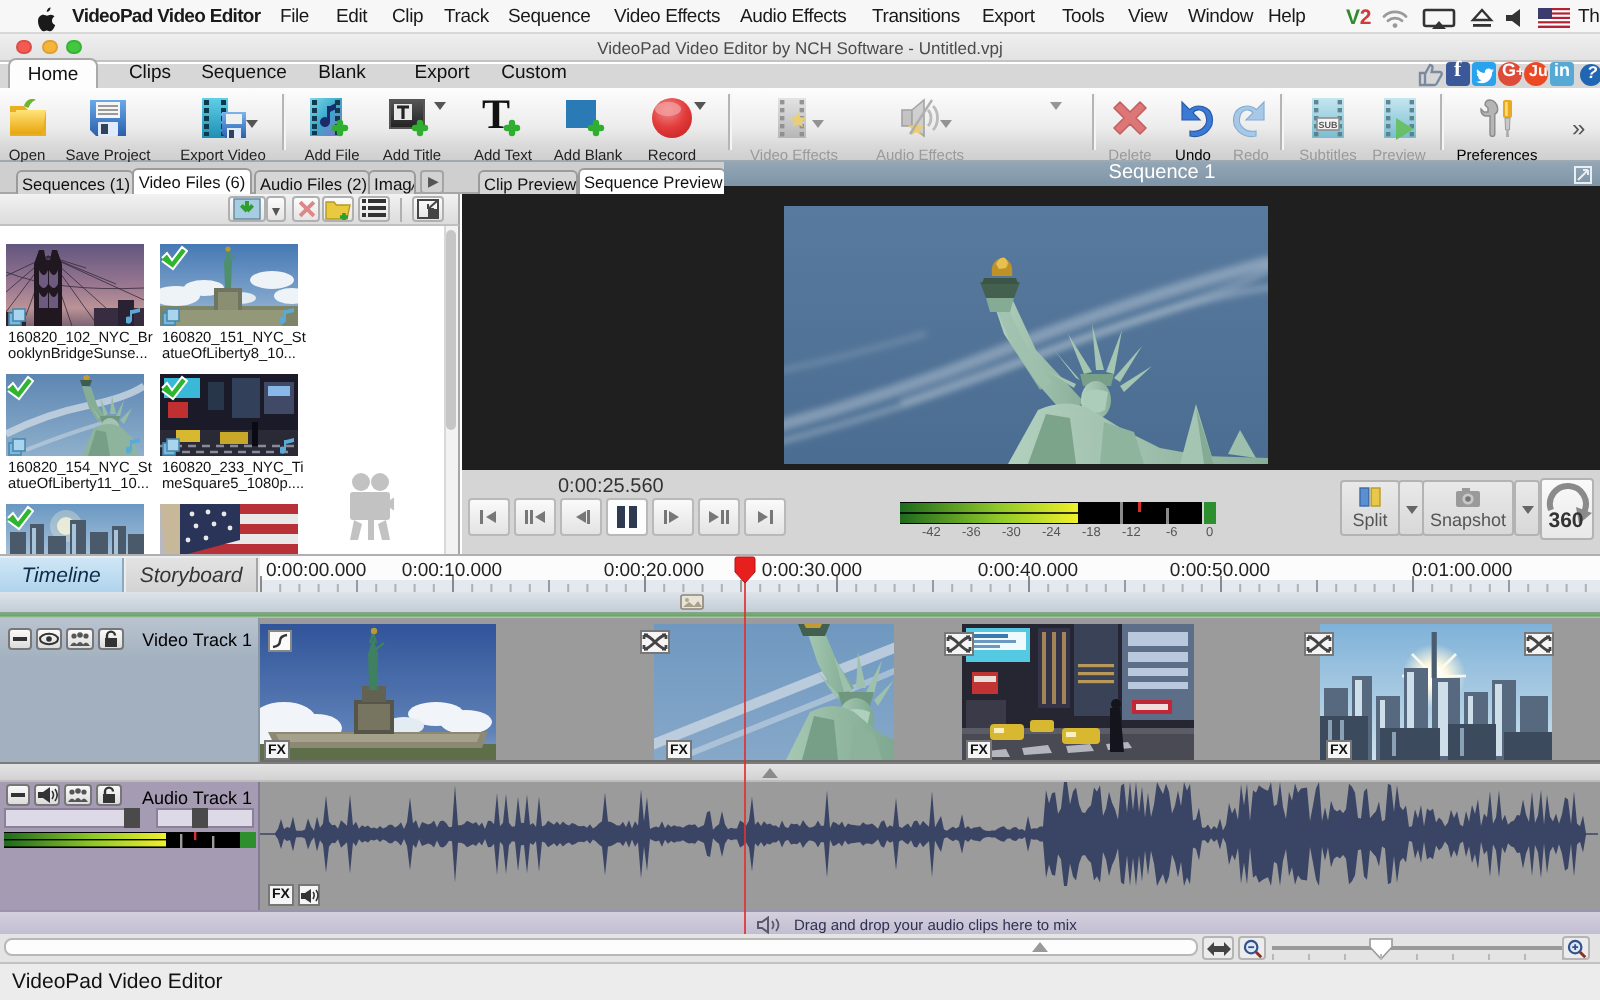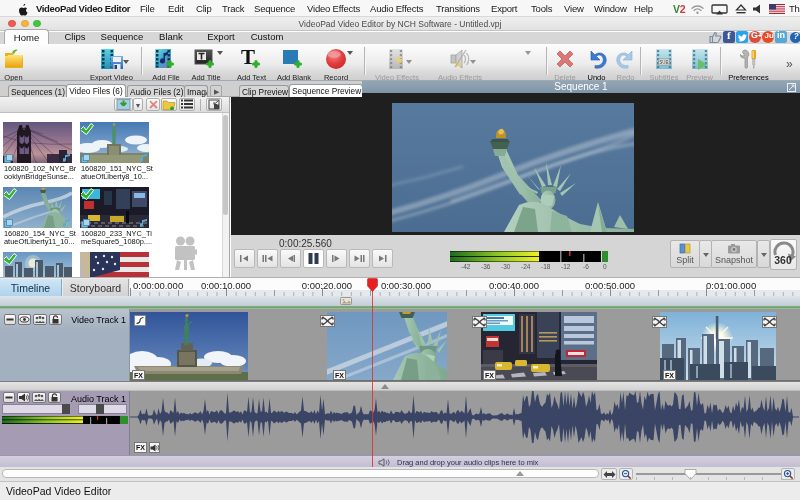--- a/index.html
+++ b/index.html
@@ -47,21 +47,21 @@
 
 #seqbar { left:362px; top:81px; width:438px; height:12px; background:linear-gradient(#93a6b5,#7e95a7); color:#fff; font-size:10px; text-align:center; line-height:12px; }
 #previewblack { left:231px; top:97px; width:569px; height:138px; background:#1f1f1f; }
 #vid { left:392px; top:103px; width:242px; height:129px; }
 #controls { left:231px; top:235px; width:569px; height:42px; background:#d5d5d5; }
 .pbtn { position:absolute; top:14px; width:21px; height:19px; background:linear-gradient(#fafafa,#e3e3e3); border:1px solid #b9b9b9; border-radius:2px; }
 .sbtn { position:absolute; background:linear-gradient(#e9e9e9,#d8d8d8); border:1px solid #b3b3b3; border-radius:2px; text-align:center; color:#555; }
 
 
 #tlrow { left:0; top:277px; width:800px; height:19px; background:#e9edf0; border-top:1px solid #b0b0b0; }
-.ttab { position:absolute; top:1px; height:18px; line-height:18px; font-size:10.5px; text-align:center; }
+.ttab { position:absolute; top:1px; height:18px; line-height:18px; font-size:10.5px; text-align:center;font-style:italic; }
 #ruler { left:130px; top:278px; width:670px; height:18px; background:#fcfcfc; }
 .rlbl { position:absolute; top:2px; font-size:9.5px; color:#222; }
 #overlaybar { left:0; top:296px; width:800px; height:10px; background:linear-gradient(#dde3e9,#c3cdd6); font-size:7.5px; color:#2d3c55; }
 #greenline { left:0; top:306px; width:800px; height:3px; background:linear-gradient(#8aa88a,#69a769 60%,#b9ceb9); }
 #vtrack { left:0; top:309px; width:800px; height:72px; background:#9b9b9b; border-bottom:1px solid #6e6e6e; }
 #vthead { position:absolute; left:0; top:0; width:130px; height:72px; background:linear-gradient(#b9c4cf,#a2b0bf 30%,#a2b0bf); border-right:1px solid #8a96a2; }
 .trbtn { position:absolute; top:5px; height:11px; background:linear-gradient(#fafafa,#dcdcdc); border:1px solid #777; border-radius:2px; }
 .clip { position:absolute; top:3px; height:68px; }
 .fxbox { position:absolute; width:13px; height:10px; background:#f5f5f5; border:1px solid #777; font-size:7px; font-weight:bold; color:#111; line-height:9px; text-align:center; }
 .xicon { position:absolute; width:15px; height:12px; background:#f5f5f5; border:1px solid #777; }
@@ -174,20 +174,38 @@
           <linearGradient id="gf1" x1="0" y1="0" x2="0" y2="1">
             <stop offset="0" stop-color="#ffe477"></stop>
             <stop offset="1" stop-color="#e8a50f"></stop>
           </linearGradient>
         </defs>
       <path d="M10 6 C11 2 15 2 16 3 C13 4 13 6 12 7 Z" fill="#6cb52d"></path>
     </svg>
     <div class="lbl">Open</div>
   </div>
 
+  <div class="tbtn" style="left:26px;top:3px;width:56px">
+    <svg width="24" height="24" viewBox="0 0 24 24" style="margin:0 auto">
+      <path d="M3 3 h18 v18 h-15 l-3 -3 Z" fill="url(#gsv)"></path>
+      <defs>
+          <linearGradient id="gsv" x1="0" y1="0" x2="0" y2="1">
+            <stop offset="0" stop-color="#6aa9e8"></stop>
+            <stop offset="1" stop-color="#2a5fae"></stop>
+          </linearGradient>
+        </defs>
+      <rect x="6" y="4" width="12" height="8" fill="#f5f5f5"></rect>
+      <rect x="7" y="5.5" width="10" height="1" fill="#999"></rect>
+        <rect x="7" y="7.5" width="10" height="1" fill="#999"></rect>
+        <rect x="7" y="9.5" width="10" height="1" fill="#999"></rect>
+      <rect x="7" y="14" width="10" height="7" rx="0.5" fill="#dfeafa"></rect>
+      <rect x="8.5" y="15" width="3.5" height="5" fill="#33425c"></rect>
+    </svg>
+    <div class="lbl">Save Project</div>
+  </div>
 
   <div class="tbtn" style="left:82px;top:3px;width:59px">
     <svg width="26" height="24" viewBox="0 0 26 24" style="margin:0 auto">
       <rect x="2" y="2" width="13" height="20" fill="url(#gex)"></rect>
       <defs>
           <linearGradient id="gex" x1="0" y1="0" x2="0" y2="1">
             <stop offset="0" stop-color="#5fd0e8"></stop>
             <stop offset="1" stop-color="#1f8fb5"></stop>
           </linearGradient>
         </defs>

